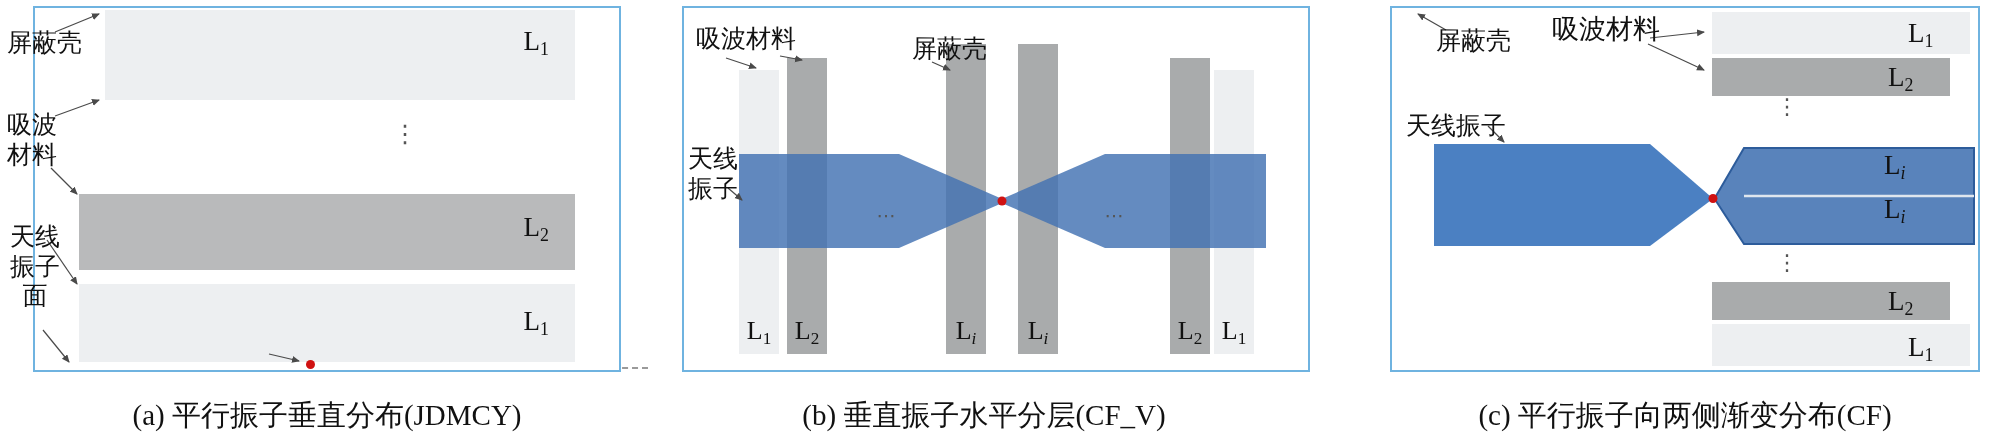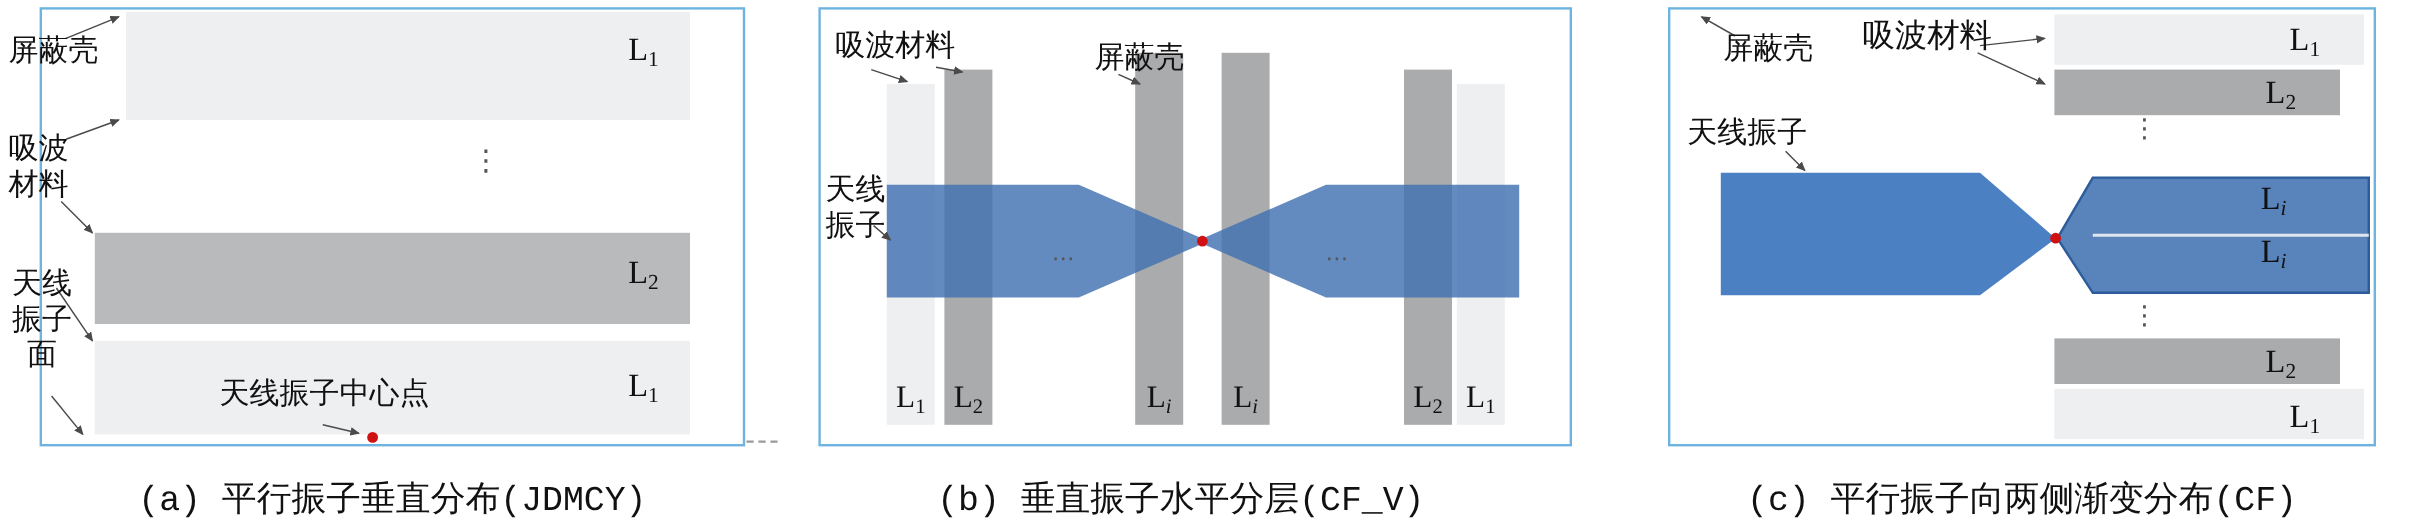--- a/index.html
+++ b/index.html
@@ -12,21 +12,21 @@
   .dark { background:#a9abac; }
   .lbl { position:absolute; font-size:25px; line-height:1.18; white-space:pre-line; z-index:3; }
   .bar-label { position:absolute; font-size:27px; z-index:3; }
   .vlabel { position:absolute; width:40px; text-align:center; font-size:26px; z-index:3; }
   .sub { font-size:0.66em; vertical-align:-0.28em; }
   .it { font-style:italic; }
   .overlay { position:absolute; left:0; top:0; width:100%; height:100%; overflow:visible; z-index:2; pointer-events:none; }
   .ln { stroke:#4a4a4a; stroke-width:1.2; fill:none; }
   .dots-v { position:absolute; color:#555; font-size:24px; z-index:3; }
   .dots-h { position:absolute; color:#555; font-size:19px; text-align:center; z-index:3; }
-  .caption { position:absolute; top:396px; text-align:center; font-size:29px; z-index:5;font-family:Liberation Mono, monospace; }
+  .caption { position:absolute; top:396px; text-align:center; font-size:29px; z-index:5; }
   .dash { position:absolute; border-top:2px dashed #9a9a9a; z-index:0; }
   .reddot { position:absolute; width:9px; height:9px; border-radius:50%; background:#d01111; z-index:4; }
 </style>
 </head>
 <body>
 
 <div class="dash" style="left:64px; top:367px; width:584px;"></div>
 
 <div class="panel" style="left:33px; width:588px;">
 
@@ -57,21 +57,20 @@
     <line class="ln" x1="8" y1="322" x2="34" y2="354" marker-end="url(#arrA)"></line>
     <line class="ln" x1="234" y1="346" x2="264" y2="353" marker-end="url(#arrA)"></line>
   </svg>
 
   <span class="lbl" style="left:-28px; top:20px;">屏蔽壳</span>
   <span class="lbl" style="left:-28px; top:102px;">吸波
 材料</span>
   <span class="lbl" style="left:-30px; top:214px; width:60px; text-align:center;">天线
 振子
 面</span>
-  <span class="lbl" style="left:148px; top:306px;">天线振子中心点</span>
 
   <div class="reddot" style="left:271px; top:352px;"></div>
 </div>
 
 <div class="panel" style="left:682px; width:628px;">
 
   <div class="bar light" style="left:55px;  top:62px; width:40px; height:284px;"></div>
   <div class="bar dark" style="left:103px; top:50px; width:40px; height:296px;"></div>
   <div class="bar dark" style="left:262px; top:36px; width:40px; height:310px;"></div>
   <div class="bar dark" style="left:334px; top:36px; width:40px; height:310px;"></div>
@@ -126,21 +125,21 @@
     <line x1="352" y1="188" x2="582" y2="188" stroke="#dfe6ee" stroke-width="2.5"></line>
     <circle cx="321" cy="190.5" r="4.5" fill="#d01111"></circle>
     <line class="ln" x1="54" y1="22" x2="26" y2="6" marker-end="url(#arrC)"></line>
     <line class="ln" x1="258" y1="30" x2="312" y2="24" marker-end="url(#arrC)"></line>
     <line class="ln" x1="256" y1="36" x2="312" y2="62" marker-end="url(#arrC)"></line>
     <line class="ln" x1="96" y1="118" x2="112" y2="134" marker-end="url(#arrC)"></line>
   </svg>
 
   <span class="lbl" style="left:44px;  top:18px;">屏蔽壳</span>
   <span class="lbl" style="left:160px; top:6px; font-size:27px;">吸波材料</span>
-  <span class="lbl" style="left:14px;  top:88px;text-align:right;">天线振子</span>
+  <span class="lbl" style="left:14px;  top:103px;text-align:right;">天线振子</span>
 
   <span class="bar-label" style="left:516px; top:10px;"><span>L</span><span class="sub">1</span></span>
   <span class="bar-label" style="left:496px; top:54px;"><span>L</span><span class="sub">2</span></span>
   <span class="dots-v" style="left:384px; top:86px; font-size:22px;">⋮</span>
   <span class="bar-label" style="left:492px; top:142px;"><span>L</span><span class="sub it">i</span></span>
   <span class="bar-label" style="left:492px; top:186px;"><span>L</span><span class="sub it">i</span></span>
   <span class="dots-v" style="left:384px; top:242px; font-size:22px;">⋮</span>
   <span class="bar-label" style="left:496px; top:278px;"><span>L</span><span class="sub">2</span></span>
   <span class="bar-label" style="left:516px; top:324px;"><span>L</span><span class="sub">1</span></span>
 </div>

